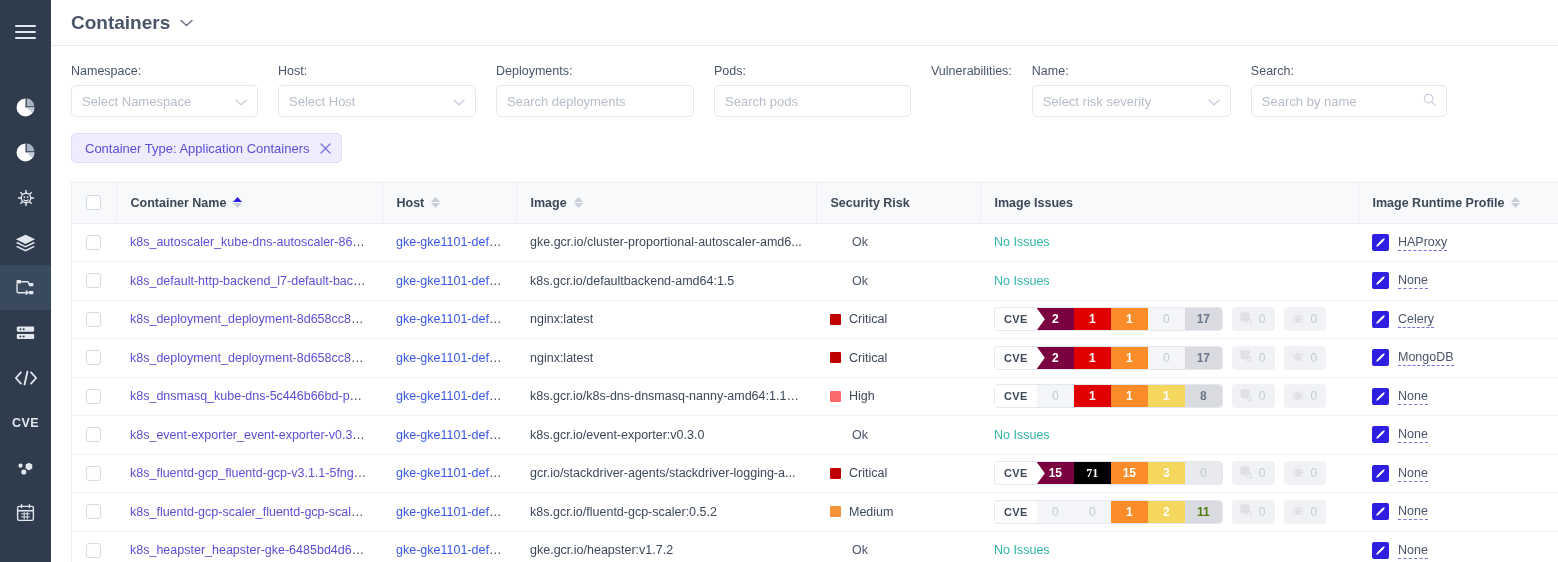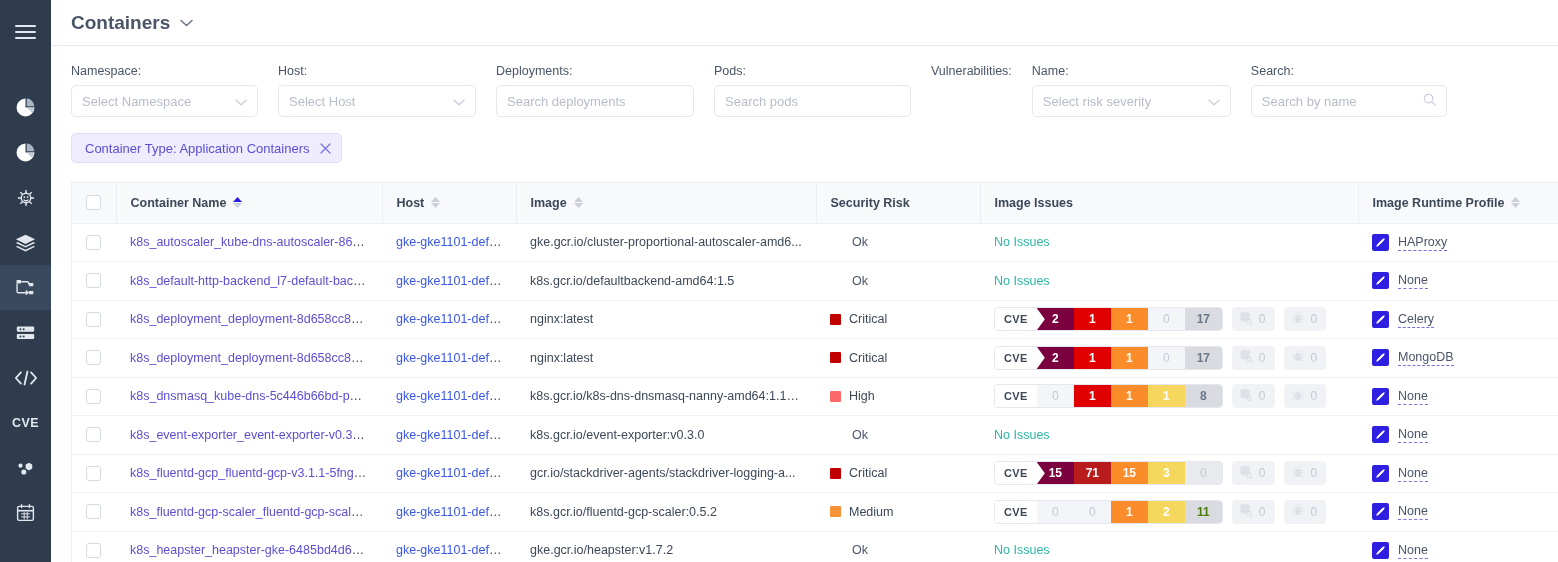--- a/index.html
+++ b/index.html
@@ -687,21 +687,21 @@
                 <span class="risk">
                   <span class="risk-sq" style="background:#c00000"></span>
                   <span>Critical</span>
                 </span>
               </td>
      <td>
                 <span class="issues-cell">
                   <span class="cve">
     <span class="cve-lbl">CVE</span>
                     <span class="cve-seg notch" style="background:#7a0040;">15</span>
-                    <span class="cve-seg" style="background:#b91c1c;">71</span>
+                    <span class="cve-seg" style="background:#000000;font-family:Liberation Serif, serif;">71</span>
                     <span class="cve-seg" style="background:#fb8c2a;">15</span>
                     <span class="cve-seg" style="background:#f5d75e;">3</span>
                     <span class="cve-seg zero" style="background:#e9eaee;">0</span>
                   </span>
                   <span class="icon-pill">
     <span>
       <svg width="14" height="14" viewBox="0 0 16 16" fill="#dfe1e7">
         <ellipse cx="7" cy="3" rx="5.4" ry="2"></ellipse>
                         <path d="M1.6 3v3c0 1.1 2.4 2 5.4 2s5.4-.9 5.4-2V3"></path>
         <path d="M1.6 7v3c0 1.1 2.4 2 5.4 2s5.4-.9 5.4-2V7"></path>

